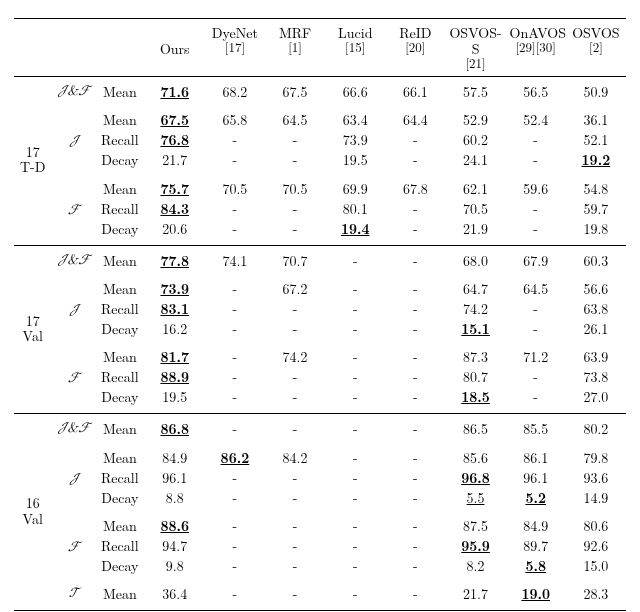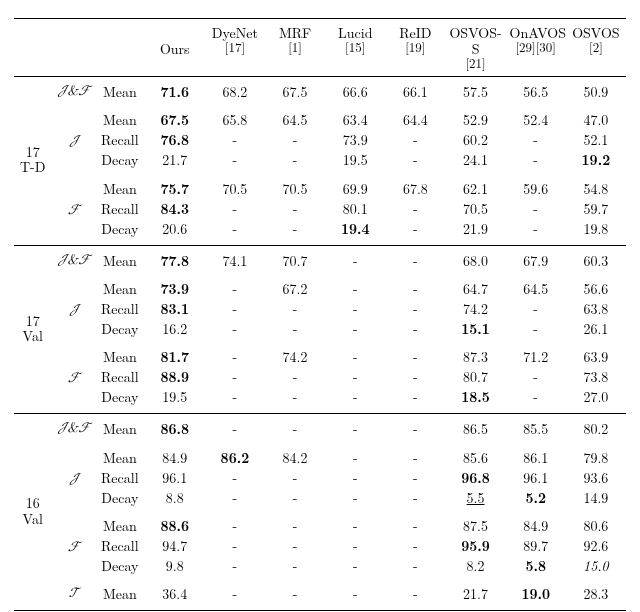--- a/index.html
+++ b/index.html
@@ -29,21 +29,21 @@
     text-align: center;
     padding: 2px 4px;
     font-weight: normal;
     line-height: 1.15;
     font-size: 14px;
   }
   th { vertical-align: top; }
   .ref { display: block; font-size: 13px; }
   td.stat { text-align: center; padding-left: 2px; }
   .cal { font-style: italic; font-family: "Latin Modern Math", "CMU Serif", serif; }
-  .bold { font-weight: bold; }
+  .bold { font-weight: bold; text-decoration: underline; }
   .rule-top    { border-top: 1.2px solid #000; }
   .rule-bottom { border-bottom: 1.2px solid #000; }
   .rule-mid    { border-bottom: 0.7px solid #000; }
   .spacer td { padding: 0; height: 3px; }
   .vcenter { vertical-align: middle; }
   .dataset-label {
     text-align: center;
     line-height: 1.1;
   }
   .caption {
@@ -74,21 +74,21 @@
   <thead>
     <tr class="rule-top spacer">
           <td colspan="11"></td>
         </tr>
     <tr>
       <th colspan="3"></th>
       <th class="vcenter" rowspan="1"><span>Ours</span></th>
       <th><span>DyeNet</span><span class="ref">[17]</span></th>
       <th><span>MRF</span><span class="ref">[1]</span></th>
       <th><span>Lucid</span><span class="ref">[15]</span></th>
-      <th><span>ReID</span><span class="ref">[19]</span></th>
+      <th><span>ReID</span><span class="ref">[20]</span></th>
       <th><span>OSVOS-S</span><span class="ref">[21]</span></th>
       <th><span>OnAVOS</span><span class="ref">[29][30]</span></th>
       <th><span>OSVOS</span><span class="ref">[2]</span></th>
     </tr>
     <tr class="rule-mid spacer">
           <td colspan="11"></td>
         </tr>
   </thead>
 
   <tbody id="tbody">
@@ -108,21 +108,21 @@
         <tr>
           <td rowspan="3" class="vcenter cal" style="padding-top: 6px;">𝒥</td>
           <td class="stat" style="padding-top: 6px;">Mean</td>
           <td class="bold" style="padding-top: 6px;">67.5</td>
           <td style="padding-top: 6px;">65.8</td>
           <td style="padding-top: 6px;">64.5</td>
           <td style="padding-top: 6px;">63.4</td>
           <td style="padding-top: 6px;">64.4</td>
           <td style="padding-top: 6px;">52.9</td>
           <td style="padding-top: 6px;">52.4</td>
-          <td style="padding-top: 6px;">47.0</td>
+          <td style="padding-top: 6px;">36.1</td>
         </tr>
         <tr>
           <td class="stat">Recall</td>
           <td class="bold">76.8</td>
           <td>-</td>
           <td>-</td>
           <td>73.9</td>
           <td>-</td>
           <td>60.2</td>
           <td>-</td>
@@ -332,21 +332,21 @@
         </tr>
         <tr>
           <td class="stat" style="padding-bottom: 6px;">Decay</td>
           <td style="padding-bottom: 6px;">9.8</td>
           <td style="padding-bottom: 6px;">-</td>
           <td style="padding-bottom: 6px;">-</td>
           <td style="padding-bottom: 6px;">-</td>
           <td style="padding-bottom: 6px;">-</td>
           <td style="padding-bottom: 6px;">8.2</td>
           <td class="bold" style="padding-bottom: 6px;">5.8</td>
-          <td style="padding-bottom: 6px; font-style: italic;">15.0</td>
+          <td style="padding-bottom: 6px;">15.0</td>
         </tr>
         <tr>
           <td rowspan="1" class="vcenter cal" style="padding-top: 6px; padding-bottom: 6px;">𝒯</td>
           <td class="stat" style="padding-top: 6px; padding-bottom: 6px;">Mean</td>
           <td style="padding-top: 6px; padding-bottom: 6px;">36.4</td>
           <td style="padding-top: 6px; padding-bottom: 6px;">-</td>
           <td style="padding-top: 6px; padding-bottom: 6px;">-</td>
           <td style="padding-top: 6px; padding-bottom: 6px;">-</td>
           <td style="padding-top: 6px; padding-bottom: 6px;">-</td>
           <td style="padding-top: 6px; padding-bottom: 6px;">21.7</td>

